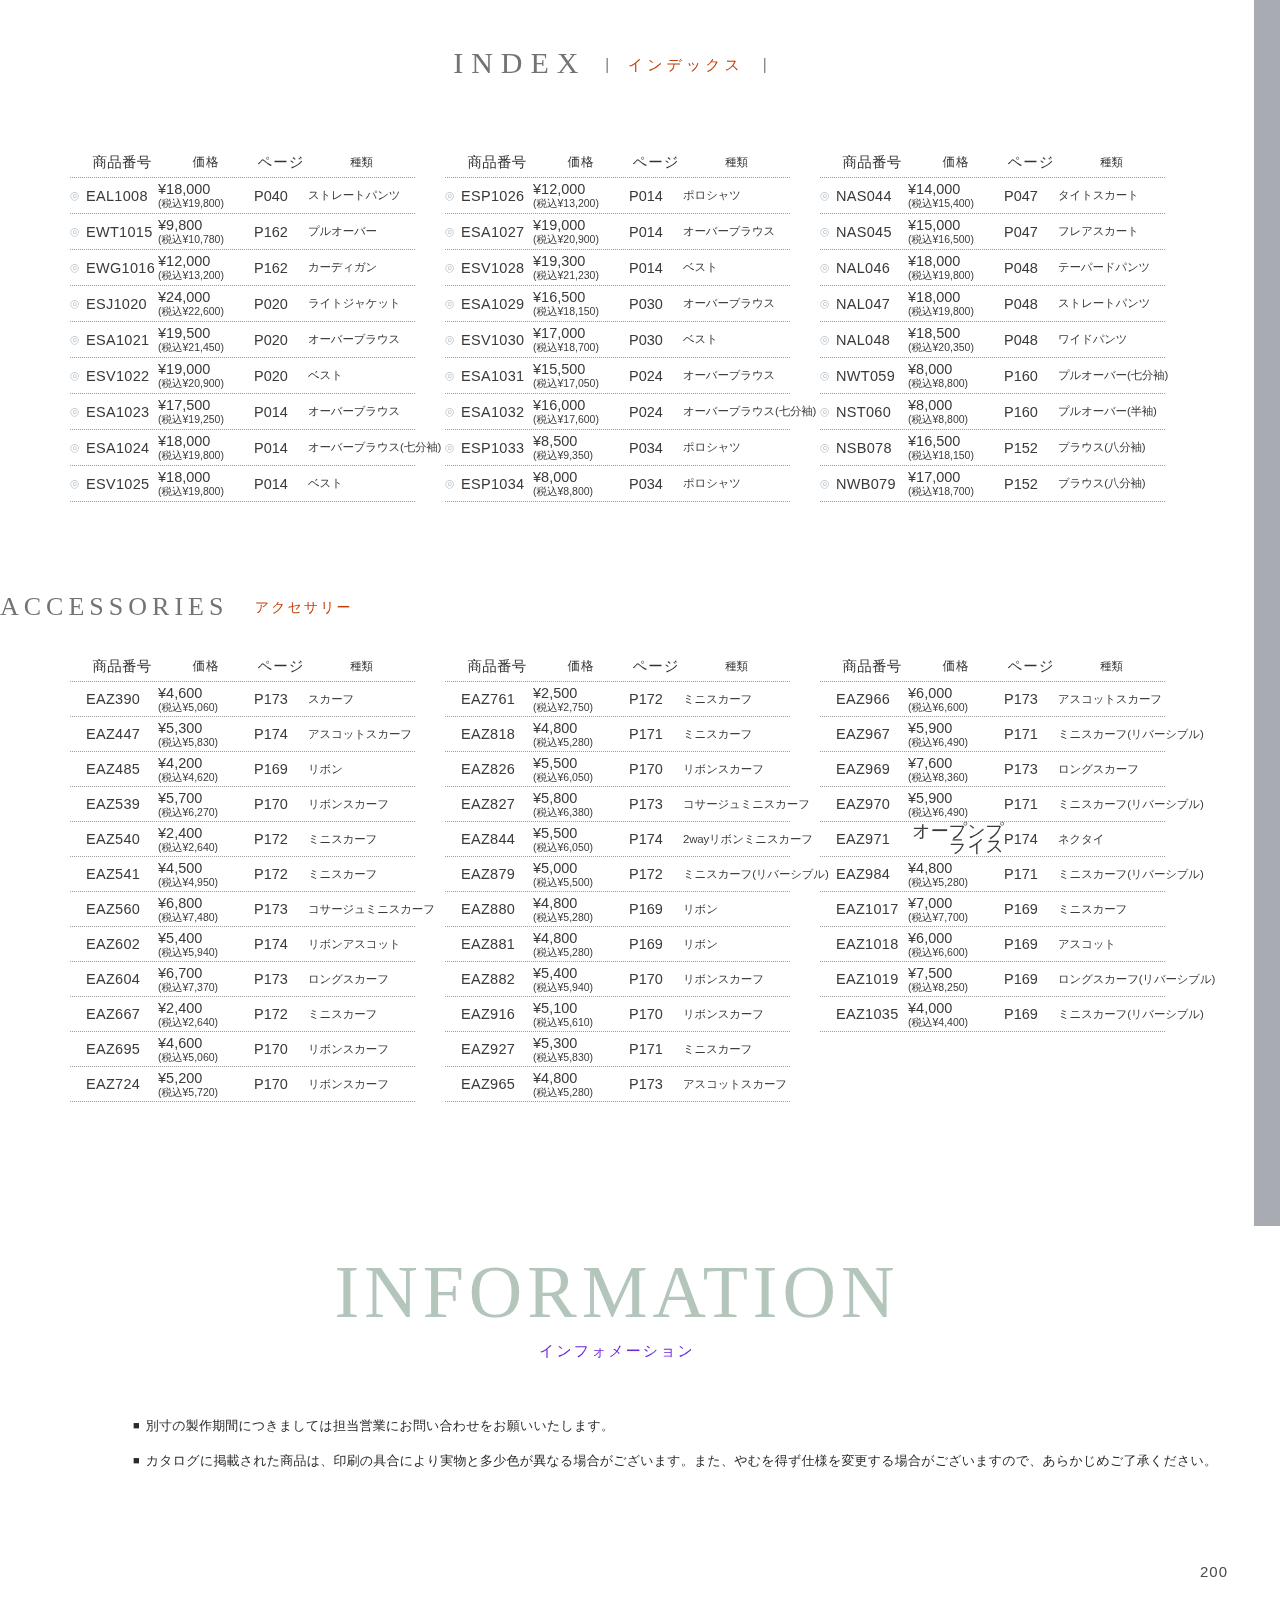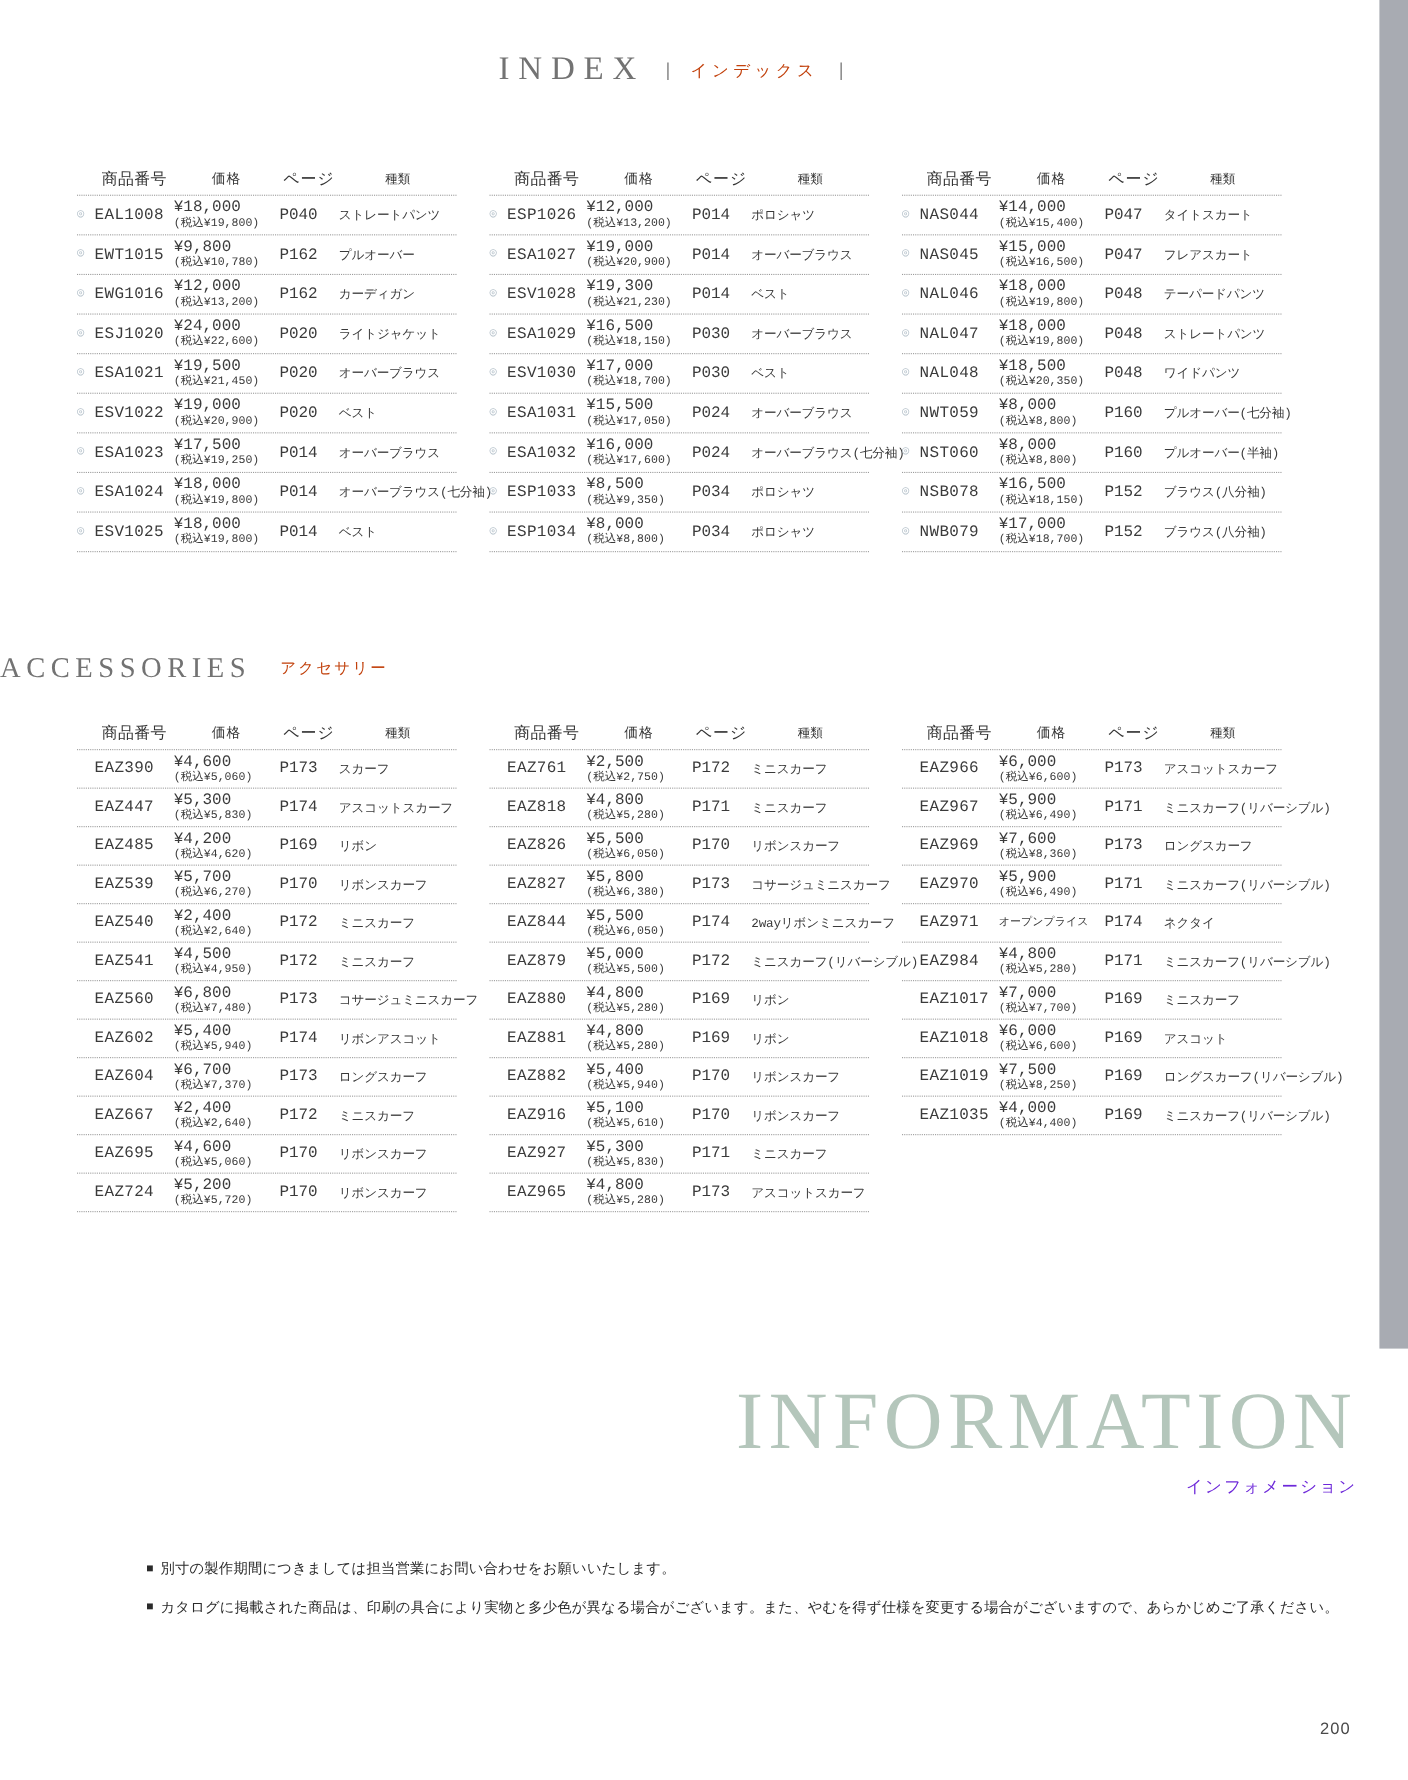--- a/index.html
+++ b/index.html
@@ -22,43 +22,43 @@
     font-size:30px; letter-spacing:8px; color:#737373;
   }
   .title-sep { color:#8a8a8a; font-weight:100; font-size:17px; margin:0 14px; position:relative; top:-3px; }
   .jp-subtitle { font-size:15px; letter-spacing:4px; color:#c2410c; position:relative; top:-3px; }
 
   .acc-header { margin-top:90px; }
   .acc-header .serif-title { font-size:26px; letter-spacing:5px; }
   .acc-header .jp-subtitle { margin-left:22px; letter-spacing:2px; font-size:14px; }
 
   
-  .tables { display:flex; margin-left:70px; gap:30px;font-family:Liberation Mono, monospace; }
+  .tables { display:flex; margin-left:70px; gap:30px; }
   .tables.first { margin-top:68px; }
   .tables.second { margin-top:30px; }
   .table { width:345px; }
   .t-row {
     display:flex; align-items:center;
     border-bottom:1px dotted #9b9b9b;
   }
   .table.with-marker .t-row { height:36px; }
   .table.no-marker .t-row { height:35px; }
   .t-head { height:30px !important; }
   .th { font-size:12.5px; color:#333; text-align:center; letter-spacing:1px; }
   .c-marker { width:16px; font-size:11px; color:#b6c2cb; line-height:1; flex:0 0 auto; }
   .c-code { width:72px; font-size:14.5px; letter-spacing:0.3px; flex:0 0 auto; }
   .c-price { width:96px; display:flex; flex-direction:column; justify-content:center; flex:0 0 auto; }
   .p-main { font-size:14.5px; line-height:15px; }
   .p-tax { font-size:10.5px; line-height:12px; }
-  .p-main.open-price { font-size:10px; }
+  .p-main.open-price { font-size:18px;text-align:right; }
   .c-page { width:54px; font-size:14.5px; flex:0 0 auto; }
   .c-type { flex:1 1 auto; font-size:11.5px; white-space:nowrap; letter-spacing:-0.2px; }
 
   
-  .info { margin-top:152px; text-align:right; }
+  .info { margin-top:152px; text-align:center; }
   .info-title {
     font-family:"Liberation Serif","DejaVu Serif",serif;
     font-size:74px; letter-spacing:5px; color:#b4c6bb; line-height:1.05;
     font-weight:400;
   }
   .info-subtitle { margin-top:10px; font-size:15px; letter-spacing:2px; color:#6d28d9; }
 
   .notes { margin:56px 0 0 133px; }
   .note { font-size:13px; color:#2a2a2a; margin-bottom:17px; letter-spacing:0.2px; }
   .note .bullet { font-size:11px; margin-right:6px; position:relative; top:-1px; }

